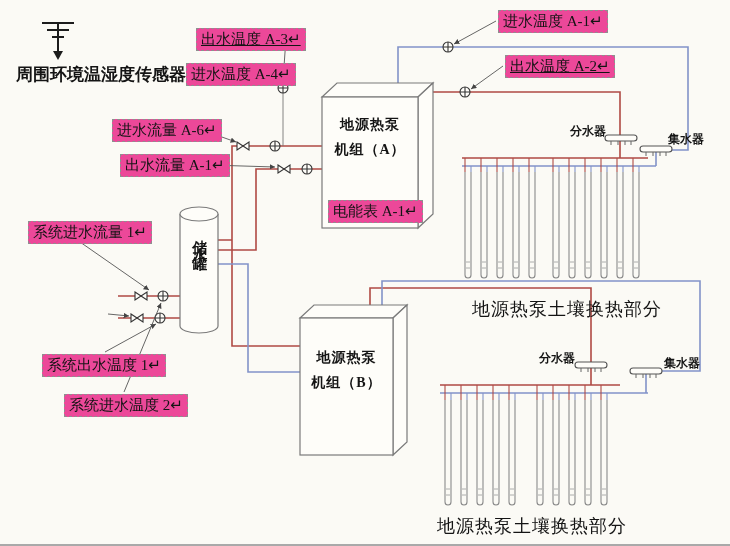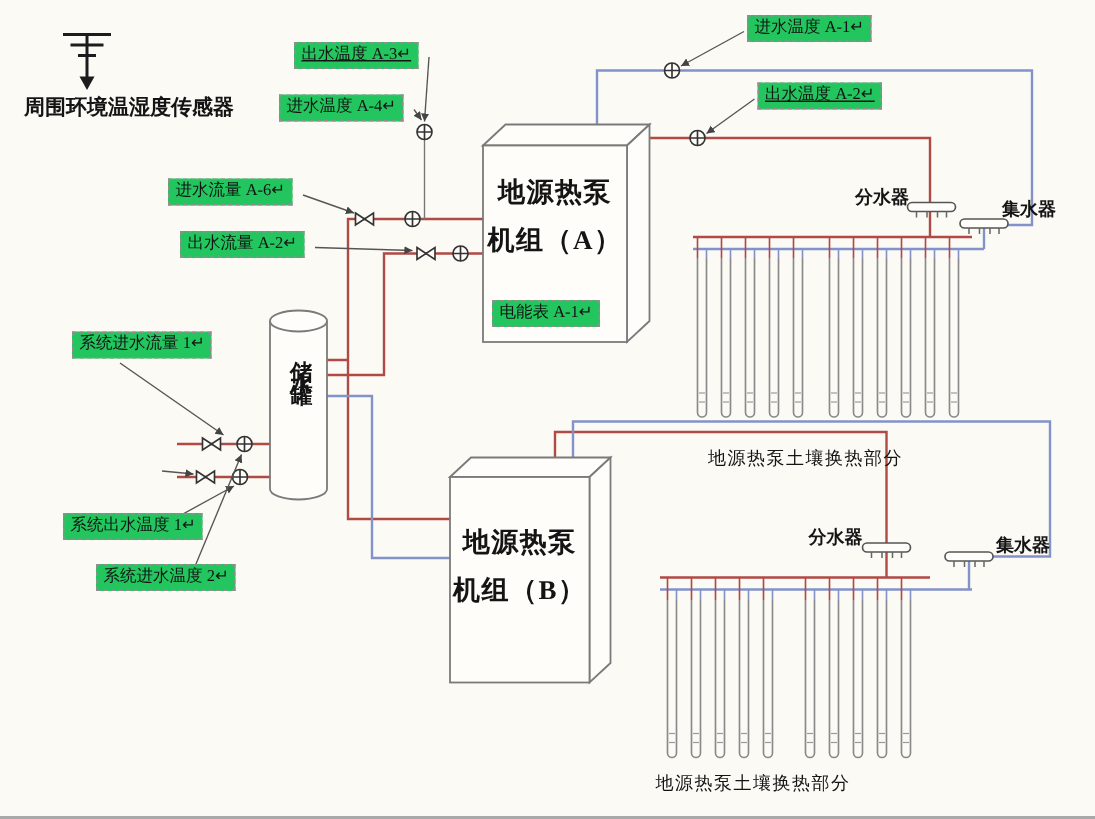--- a/index.html
+++ b/index.html
@@ -4,26 +4,26 @@
 <style>
   html,body{margin:0;padding:0;background:#e8e6e2;}
   .canvas{
     position:relative; width:730px; height:546px; box-sizing:border-box;
     background:#fbfaf5; overflow:hidden;
     font-family:"Liberation Serif", serif;
     border-bottom:2px solid #a9a9a9;
   }
   svg{position:absolute;left:0;top:0;}
   .lbl{position:absolute; color:#141414; white-space:nowrap; line-height:1.25;}
-  .dashed{border:1px dashed #8f8f8f; padding:1px 4px; font-size:11px; background:#22c55e;}
+  .dashed{border:1px dashed #8f8f8f; padding:1px 4px; font-size:15px; background:#ec4899;}
   .plain{font-size:12px; font-weight:bold;}
-  .caption{font-size:12px; letter-spacing:1px;}
-  .boxlbl{font-size:18px; white-space:pre-line; text-align:center; letter-spacing:1px; line-height:1.8; font-weight:bold;}
+  .caption{font-size:18px; letter-spacing:1px;}
+  .boxlbl{font-size:14px; white-space:pre-line; text-align:center; letter-spacing:1px; line-height:1.8; font-weight:bold;}
   .tanklbl{writing-mode:vertical-rl; text-orientation:upright; font-size:15px; font-weight:bold; letter-spacing:8px;}
-  .ambient{font-size:14px; font-weight:bold;}
+  .ambient{font-size:17px; font-weight:bold;}
   .hot{stroke:#b04a44; fill:none; stroke-width:1.6;}
   .cold{stroke:#8293c9; fill:none; stroke-width:1.6;}
   .thin{stroke-width:1.1;}
   .tube{stroke:#8a8a8a; fill:none; stroke-width:1.1;}
   .tubemark{stroke:#9a9a9a; stroke-width:0.8;}
   .shape{fill:#fefdf9; stroke:#7a7a7a; stroke-width:1.2;}
   .bar{fill:#fefdf9; stroke:#555; stroke-width:1.1;}
   .ticks{stroke:#666; stroke-width:1;}
   .conn{stroke:#555; stroke-width:0.9; fill:none;}
   .tap{stroke:#777; stroke-width:0.9; fill:none;}
@@ -248,24 +248,24 @@
       <path class="conn" d="M496,21 L454,44" marker-end="url(#arrow)"></path>
       <path class="conn" d="M503,66 L471,89" marker-end="url(#arrow)"></path>
     </g>
   </svg>
 
   <div class="lbl ambient" style="left:16px;top:64px;">周围环境温湿度传感器</div>
 
   <div class="lbl dashed" style="left:196px;top:28px;text-decoration:underline;">出水温度 A-3↵</div>
   <div class="lbl dashed" style="left:186px;top:63px;">进水温度 A-4↵</div>
   <div class="lbl dashed" style="left:112px;top:119px;">进水流量 A-6↵</div>
-  <div class="lbl dashed" style="left:120px;top:154px;">出水流量 A-2↵</div>
-  <div class="lbl dashed" style="left:28px;top:221px;margin-left:20px;">系统进水流量 1↵</div>
-  <div class="lbl dashed" style="left:42px;top:342px;">系统出水温度 1↵</div>
-  <div class="lbl dashed" style="left:64px;top:376px;">系统进水温度 2↵</div>
+  <div class="lbl dashed" style="left:120px;top:154px;">出水流量 A-1↵</div>
+  <div class="lbl dashed" style="left:28px;top:221px;">系统进水流量 1↵</div>
+  <div class="lbl dashed" style="left:42px;top:354px;">系统出水温度 1↵</div>
+  <div class="lbl dashed" style="left:64px;top:394px;">系统进水温度 2↵</div>
   <div class="lbl dashed" style="left:498px;top:10px;">进水温度 A-1↵</div>
   <div class="lbl dashed" style="left:505px;top:55px;text-decoration:underline;">出水温度 A-2↵</div>
   <div class="lbl dashed" style="left:328px;top:200px;">电能表 A-1↵</div>
 
   <div class="lbl tanklbl" style="left:190px;top:228px;">储水罐</div>
 
   <div class="lbl boxlbl" style="left:324px;top:112px;width:92px;">地源热泵
 机组（A）</div>
   <div class="lbl boxlbl" style="left:302px;top:345px;width:89px;">地源热泵
 机组（B）</div>

